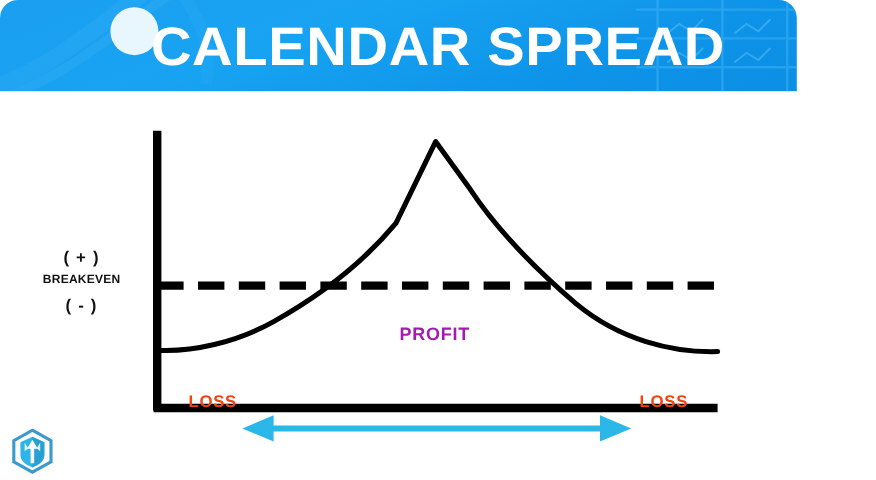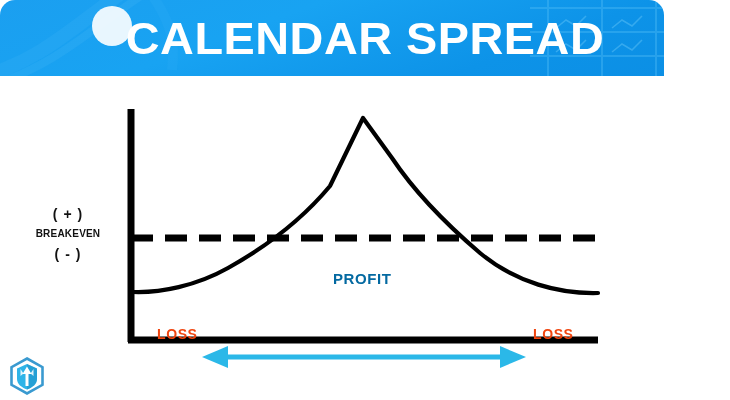--- a/index.html
+++ b/index.html
@@ -115,21 +115,21 @@
   #y-breakeven {
     font-size: 10px;
     font-weight: bold;
     letter-spacing: .2px;
     line-height: 20px;
   }
 
   #profit-label {
     left: 333px;
     top: 194px;
-    color: #0369a1;
+    color: #a21caf;
     font-size: 15px;
     font-weight: bold;
     letter-spacing: .6px;
   }
   #loss-left-label {
     left: 157px;
     top: 250px;
     color: #f04510;
     font-size: 14px;
     font-weight: bold;

